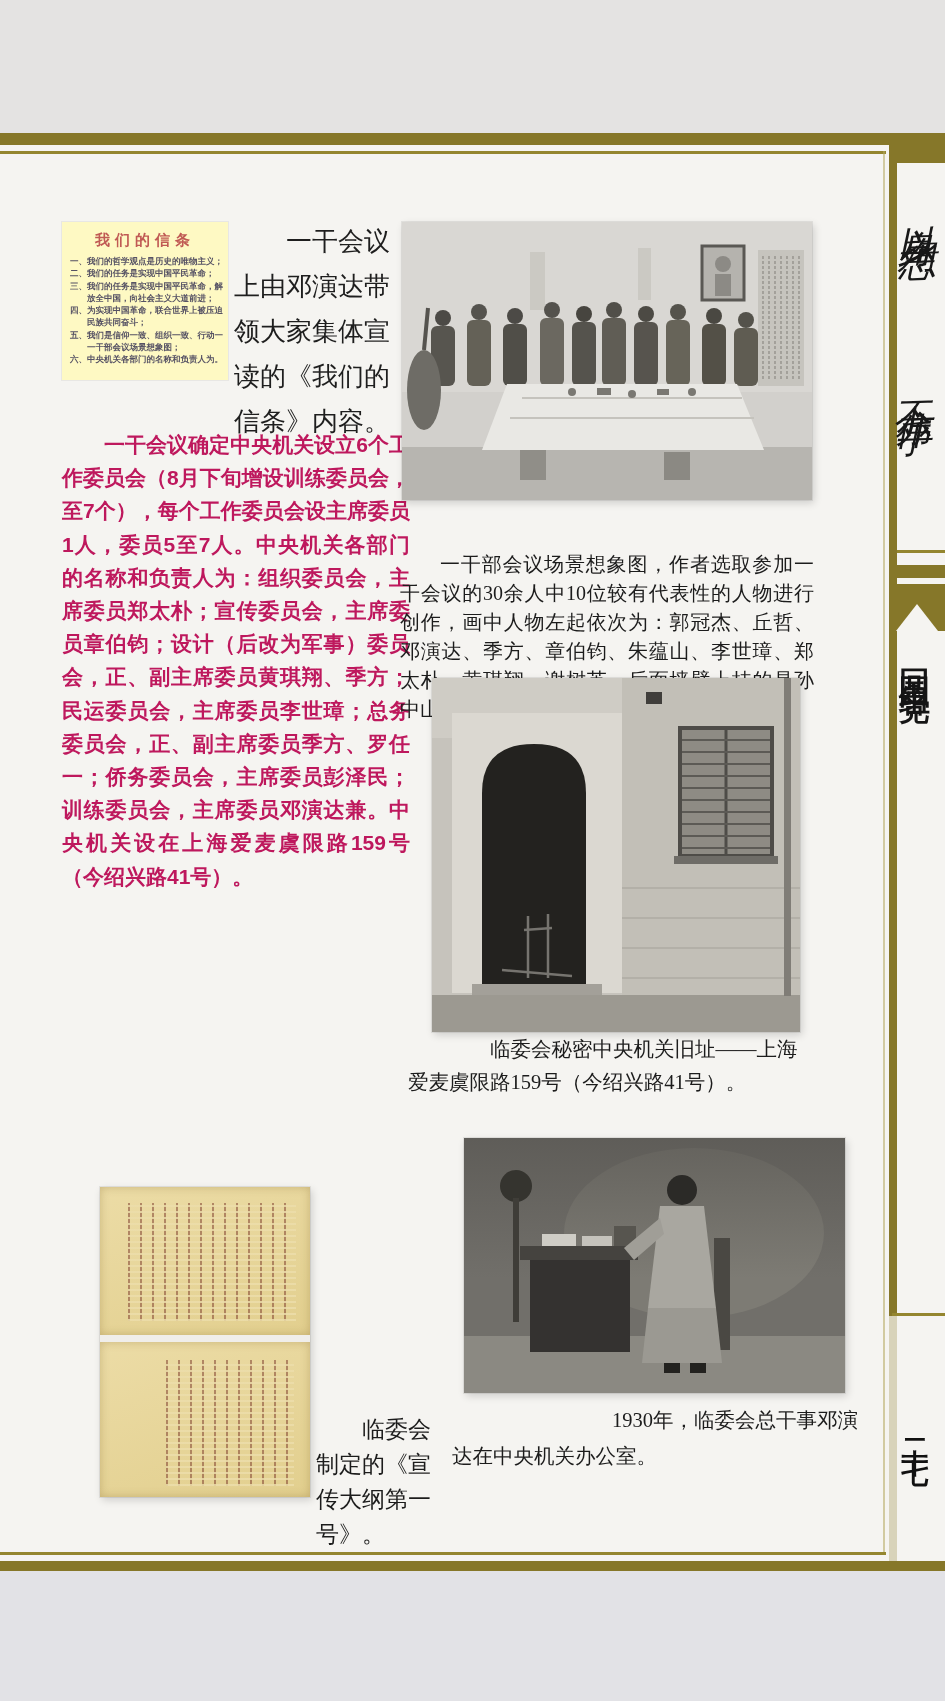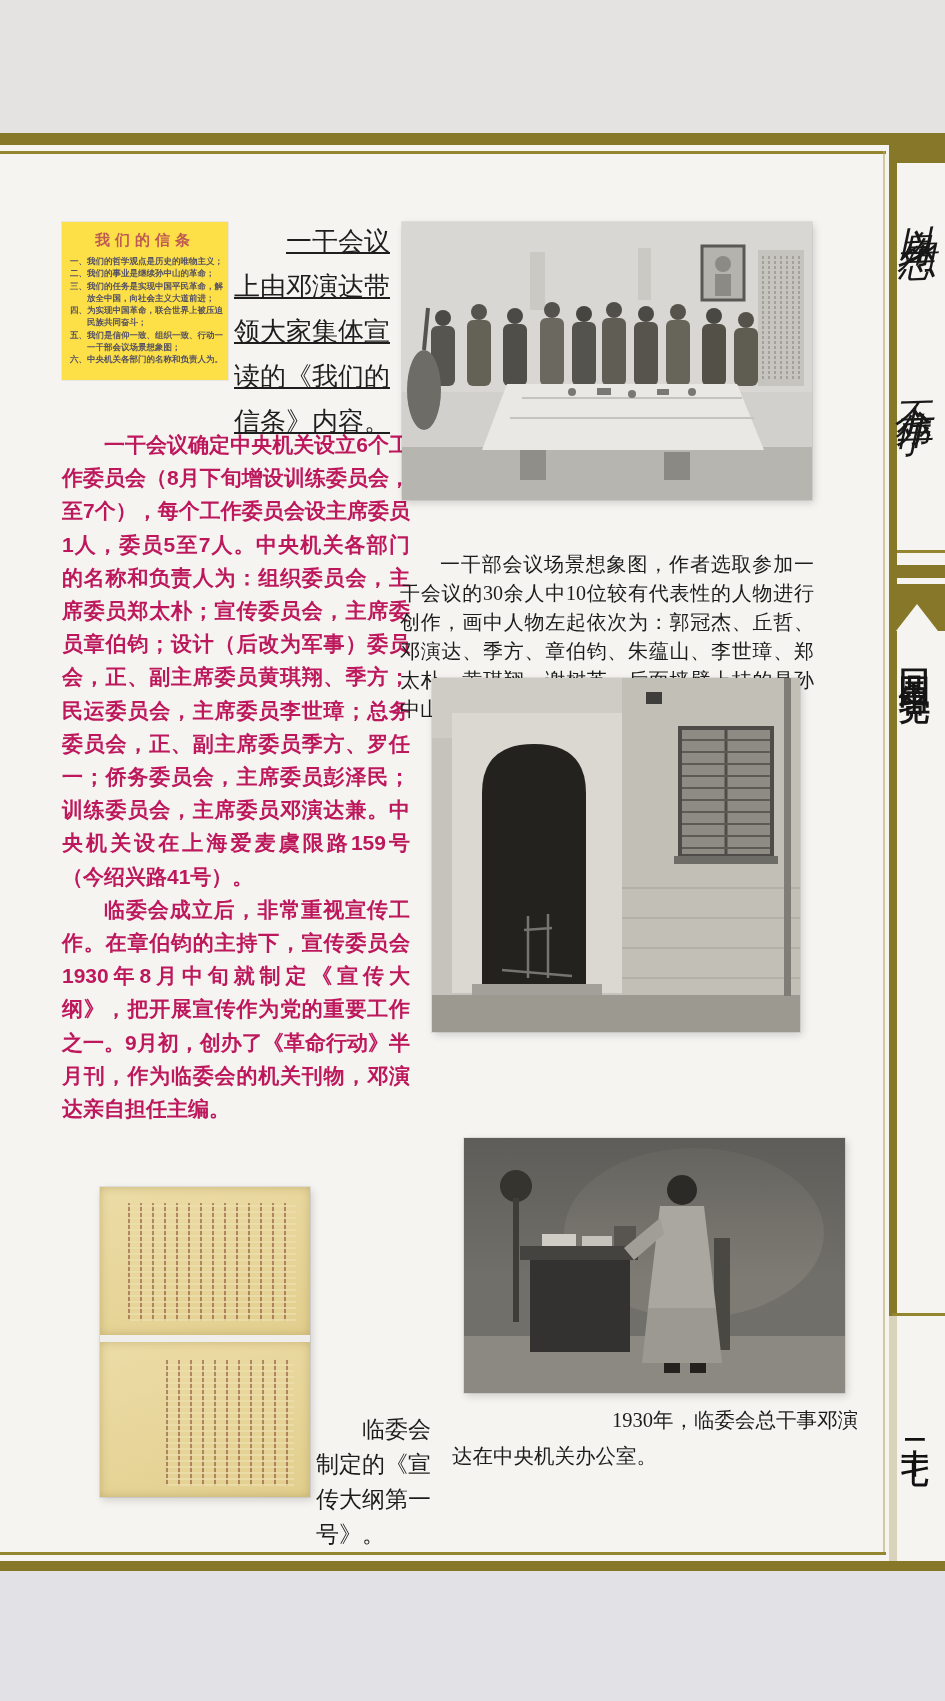--- a/index.html
+++ b/index.html
@@ -30,30 +30,30 @@
   .calligraphy{writing-mode:vertical-rl;font-family:"Liberation Serif",serif;font-style:italic;
       font-size:37px;color:#181818;letter-spacing:6px;line-height:1;}
   .callig-1{left:896px;top:196px;transform:rotate(-2deg);}
   .callig-2{left:892px;top:372px;transform:rotate(-2deg);}
   .chapter-title{left:899px;top:644px;writing-mode:vertical-rl;font-size:31px;font-weight:900;
       letter-spacing:8px;color:#151515;line-height:1;}
   .page-number{left:901px;top:1418px;writing-mode:vertical-rl;font-size:27px;font-weight:700;
       letter-spacing:10px;color:#111;font-family:"Liberation Serif",serif;line-height:1;}
 
   
-  .creed{left:62px;top:222px;width:166px;height:158px;background:#fde047;
+  .creed{left:62px;top:222px;width:166px;height:158px;background:#fef9c3;
       box-shadow:0 0 0 1px rgba(0,0,0,.05);}
   .creed-title{text-align:center;padding-top:9px;font-size:15px;font-weight:700;color:#c05a54;
       letter-spacing:5px;font-family:"Liberation Serif",serif;}
   .creed-lines{padding:5px 4px 0 8px;font-size:8.5px;line-height:12.3px;color:#565264;font-weight:600;}
   .creed-lines .cont{padding-left:17px;}
 
   
   .creed-caption{left:234px;top:219px;width:172px;font-size:26px;line-height:45px;
-      text-indent:2em;color:#1e1e1e;font-family:"Liberation Serif",serif;text-decoration:underline;}
+      text-indent:2em;color:#1e1e1e;font-family:"Liberation Serif",serif;}
   .body-text{left:62px;top:428px;width:348px;font-size:21px;line-height:33.2px;font-weight:700;
       color:#be185d;text-align:justify;}
   .body-text p{margin:0;text-indent:2em;}
   .caption{position:absolute;font-family:"Liberation Serif",serif;color:#1c1c1c;}
   .cap-drawing{left:400px;top:550px;width:414px;font-size:20px;line-height:29px;
       text-indent:2em;text-align:justify;}
   .cap-house{left:408px;top:1033px;width:402px;font-size:20.5px;line-height:33px;text-indent:4em;}
   .cap-office{left:452px;top:1402px;width:412px;font-size:20.5px;line-height:36px;text-indent:160px;}
   .cap-doc{left:316px;top:1412px;width:126px;font-size:23px;line-height:35px;text-indent:2em;}
 
@@ -97,36 +97,35 @@
 
   <div class="abs calligraphy callig-1">以身殉志</div>
   <div class="abs calligraphy callig-2">不亦伟乎</div>
   <div class="abs chapter-title">回国组党</div>
   <div class="abs page-number">二十七</div>
 
   <div class="abs creed">
     <div class="creed-title">我们的信条</div>
     <div class="creed-lines">
       <div>一、我们的哲学观点是历史的唯物主义；</div>
-      <div>二、我们的事业是继续孙中山的革命；</div>
+      <div>二、我们的任务是实现中国平民革命；</div>
       <div>三、我们的任务是实现中国平民革命，解</div>
       <div class="cont">放全中国，向社会主义大道前进；</div>
       <div>四、为实现中国革命，联合世界上被压迫</div>
       <div class="cont">民族共同奋斗；</div>
       <div>五、我们是信仰一致、组织一致、行动一</div>
       <div class="cont">一干部会议场景想象图；</div>
       <div>六、中央机关各部门的名称和负责人为。</div>
     </div>
   </div>
 
   <div class="abs creed-caption">一干会议上由邓演达带领大家集体宣读的《我们的信条》内容。</div>
 
   <div class="abs body-text">
     <p>一干会议确定中央机关设立6个工作委员会（8月下旬增设训练委员会，至7个），每个工作委员会设主席委员1人，委员5至7人。中央机关各部门的名称和负责人为：组织委员会，主席委员郑太朴；宣传委员会，主席委员章伯钧；设计（后改为军事）委员会，正、副主席委员黄琪翔、季方；民运委员会，主席委员李世璋；总务委员会，正、副主席委员季方、罗任一；侨务委员会，主席委员彭泽民；训练委员会，主席委员邓演达兼。中央机关设在上海爱麦虞限路159号（今绍兴路41号）。</p>
-    <p>临委会成立后，非常重视宣传工作。在章伯钧的主持下，宣传委员会1930年8月中旬就制定《宣传大纲》，把开展宣传作为党的重要工作之一。9月初，创办了《革命行动》半月刊，作为临委会的机关刊物，邓演达亲自担任主编。</p>
   </div>
 
   <div class="figure fig-drawing">
     <svg viewBox="0 0 410 278" width="410" height="278">
       <rect width="410" height="278" fill="#d2d0cc"></rect>
       <rect width="410" height="170" fill="#d9d7d3"></rect>
       <rect y="225" width="410" height="53" fill="#b7b5b0"></rect>
       <rect x="128" y="30" width="15" height="58" fill="#cbc9c3"></rect>
       <rect x="236" y="26" width="13" height="52" fill="#cbc9c3"></rect>
       <rect x="300" y="24" width="42" height="54" fill="#b5b3ae" stroke="#5a5854" stroke-width="3"></rect>
@@ -219,20 +218,21 @@
           <line x1="250" y1="146" x2="338" y2="146"></line>
         <line x1="250" y1="158" x2="338" y2="158"></line>
           <line x1="250" y1="170" x2="338" y2="170"></line>
       </g>
       <rect x="242" y="178" width="104" height="8" fill="#6e6c67"></rect>
       <rect x="214" y="14" width="16" height="12" fill="#403e3b"></rect>
       <rect x="352" y="0" width="7" height="318" fill="#807d77"></rect>
     </svg>
   </div>
 
+  <div class="caption cap-house">临委会秘密中央机关旧址——上海爱麦虞限路159号（今绍兴路41号）。</div>
 
   <div class="figure fig-office">
     <svg viewBox="0 0 381 255" width="381" height="255">
       <defs>
         <linearGradient id="og" x1="0" y1="0" x2="0" y2="1">
           <stop offset="0" stop-color="#504e4a"></stop>
           <stop offset="0.55" stop-color="#504e4a" stop-opacity="0"></stop>
         </linearGradient>
       </defs>
       <rect width="381" height="255" fill="#716f6a"></rect>

